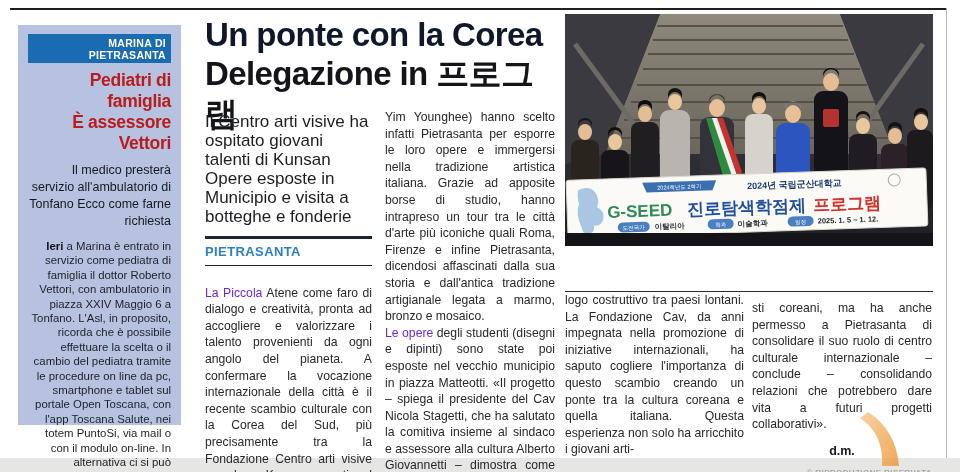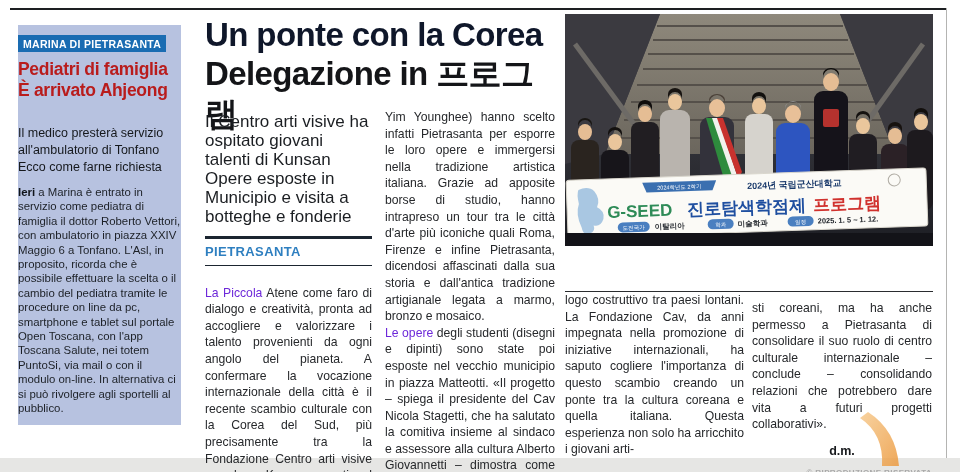--- a/index.html
+++ b/index.html
@@ -10,29 +10,29 @@
     color:#222426;
   }
   
   .top-rule { position:absolute; left:10px; top:8px; width:937px; height:2px; background:#1d1f22; }
   .edge-rule { position:absolute; left:946px; top:8px; width:1px; height:464px; background:#b4b4b2; }
   .bottom-strip { position:absolute; left:0; top:458px; width:960px; height:14px; background:#e6e6e4; }
 
   
   .sidebar {
     position:absolute; left:18px; top:25px; width:163px; height:400px;
-    background:#b7c2e0; padding:9px 0;
+    background:#b7c2e0; padding:9px 10px;text-align:right;
   }
   .sb-kicker {
     display:inline-block; background:#1a6cb2; color:#ffffff;
     font-size:10.5px; font-weight:bold; letter-spacing:.3px;
     padding:3px 5px 2px; margin-bottom:7px;
   }
   .sb-title { font-size:17.5px; line-height:21px; font-weight:bold; color:#b91c1c; letter-spacing:-.3px; }
-  .sb-standfirst { margin-top:24px; font-size:12.5px; line-height:17px; color:#15181c; }
+  .sb-standfirst { margin-top:8px; font-size:12.5px; line-height:17px; color:#15181c; }
   .sb-body { margin-top:9px; font-size:11.4px; line-height:14.4px; color:#1c2026; }
   .sb-body b { color:#10141a; }
 
   
   .headline { position:absolute; left:205px; top:16px; width:355px; font-weight:bold; letter-spacing:-.6px; }
   .headline .h-blue  { font-size:33px; line-height:38px; color:#0f172a; }
   .headline .h-black { font-size:33px; line-height:40px; color:#141518; }
 
   
   .col { position:absolute; font-size:12.2px; line-height:16.6px; text-align:justify; color:#26282b; }
@@ -67,21 +67,21 @@
 <div id="page">
 
   <div class="top-rule"></div>
   <div class="edge-rule"></div>
   <div class="bottom-strip"></div>
 
   <div class="sidebar">
     <span class="sb-kicker">MARINA DI PIETRASANTA</span>
     <div class="sb-title">
       <span>Pediatri di famiglia</span><br>
-      <span>È arrivato Ahjeong</span>
+      <span>È assessore Vettori</span>
     </div>
     <div class="sb-standfirst">Il medico presterà servizio all'ambulatorio di Tonfano Ecco come farne richiesta</div>
     <div class="sb-body"><b>Ieri</b><span> a Marina è entrato in servizio come pediatra di famiglia il dottor Roberto Vettori, con ambulatorio in piazza XXIV Maggio 6 a Tonfano. L'Asl, in proposito, ricorda che è possibile effettuare la scelta o il cambio del pediatra tramite le procedure on line da pc, smartphone e tablet sul portale Open Toscana, con l'app Toscana Salute, nei totem PuntoSi, via mail o con il modulo on-line. In alternativa ci si può rivolgere agli sportelli al pubblico.</span></div>
   </div>
 
   <div class="headline">
     <div class="h-blue">Un ponte con la Corea</div>
     <div class="h-black">Delegazione in 프로그램</div>
   </div>
 

